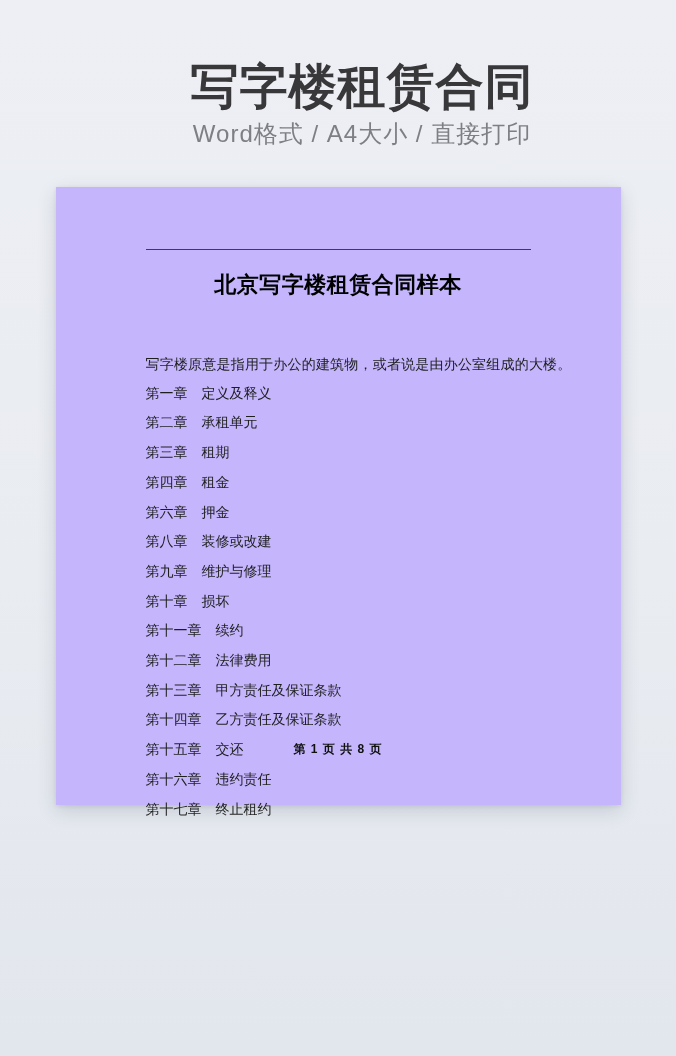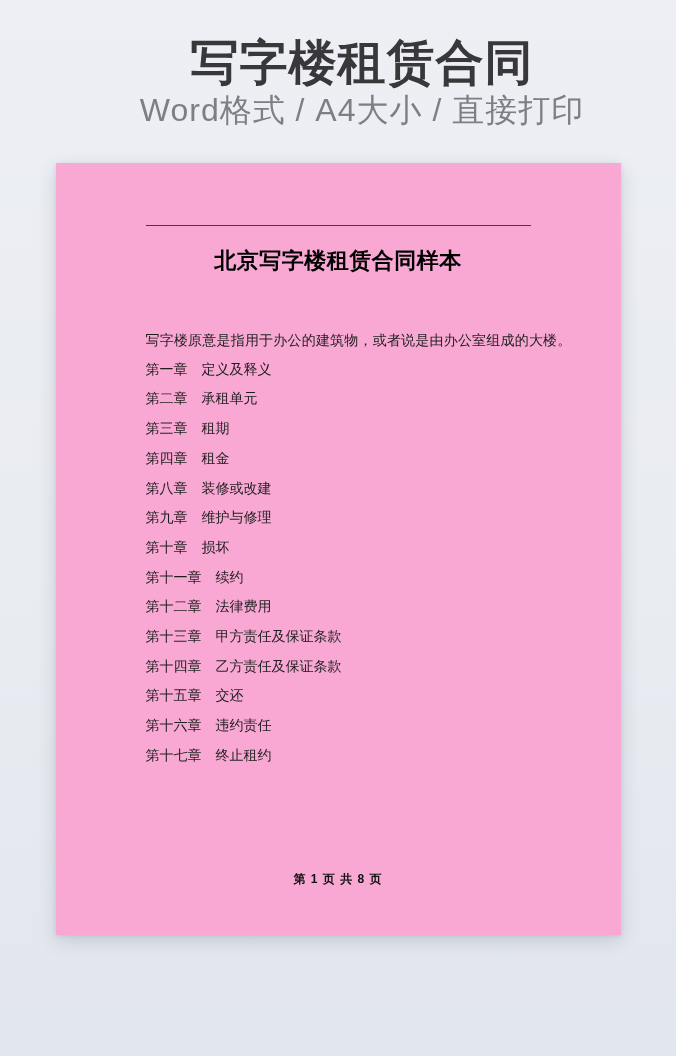--- a/index.html
+++ b/index.html
@@ -4,41 +4,41 @@
 <style>
   html, body { margin: 0; padding: 0; }
   body {
     width: 676px;
     height: 1056px;
     overflow: hidden;
     background: linear-gradient(180deg, #edeff4 0%, #e9ecf1 55%, #e2e6ed 100%);
     font-family: "Liberation Sans", sans-serif;
     -webkit-font-smoothing: antialiased;
   }
-  .header { text-align: center; padding-top: 34px; margin-left: 48px; }
+  .header { text-align: center; padding-top: 58px; margin-left: 48px; }
   .header-title {
     font-size: 48px;
     line-height: 58px;
     font-weight: bold;
     color: #38383a;
     letter-spacing: 1px;
   }
   .header-subtitle {
-    font-size: 32px;
+    font-size: 24px;
     line-height: 36px;
     font-weight: normal;
     color: #7d7f84;
     letter-spacing: 1px;
   }
   .page {
     position: relative;
     width: 565px;
-    height: 772px;
+    height: 618px;
     margin: 35px auto 0;
-    background: #f9a8d4;
+    background: #c4b5fd;
     box-shadow: 0 6px 18px rgba(40, 52, 75, 0.16), 0 1px 4px rgba(40, 52, 75, 0.10);
     box-sizing: border-box;
     padding: 62px 90px 0;
   }
   .divider {
     border: none;
     border-top: 1px solid #3f3f3f;
     margin: 0;
   }
   .doc-title {
@@ -84,20 +84,21 @@
   <hr class="divider">
   <h1 class="doc-title">北京写字楼租赁合同样本</h1>
 
   <div class="toc" id="toc-list">
     <div class="toc-row intro-row">写字楼原意是指用于办公的建筑物，或者说是由办公室组成的大楼。</div>
 
   <div class="toc-row"><span class="toc-num">第一章</span><span class="toc-title">定义及释义</span></div>
       <div class="toc-row"><span class="toc-num">第二章</span><span class="toc-title">承租单元</span></div>
       <div class="toc-row"><span class="toc-num">第三章</span><span class="toc-title">租期</span></div>
       <div class="toc-row"><span class="toc-num">第四章</span><span class="toc-title">租金</span></div>
+      <div class="toc-row"><span class="toc-num">第六章</span><span class="toc-title">押金</span></div>
       <div class="toc-row"><span class="toc-num">第八章</span><span class="toc-title">装修或改建</span></div>
       <div class="toc-row"><span class="toc-num">第九章</span><span class="toc-title">维护与修理</span></div>
       <div class="toc-row"><span class="toc-num">第十章</span><span class="toc-title">损坏</span></div>
       <div class="toc-row"><span class="toc-num">第十一章</span><span class="toc-title">续约</span></div>
       <div class="toc-row"><span class="toc-num">第十二章</span><span class="toc-title">法律费用</span></div>
       <div class="toc-row"><span class="toc-num">第十三章</span><span class="toc-title">甲方责任及保证条款</span></div>
       <div class="toc-row"><span class="toc-num">第十四章</span><span class="toc-title">乙方责任及保证条款</span></div>
       <div class="toc-row"><span class="toc-num">第十五章</span><span class="toc-title">交还</span></div>
       <div class="toc-row"><span class="toc-num">第十六章</span><span class="toc-title">违约责任</span></div>
       <div class="toc-row"><span class="toc-num">第十七章</span><span class="toc-title">终止租约</span></div>

